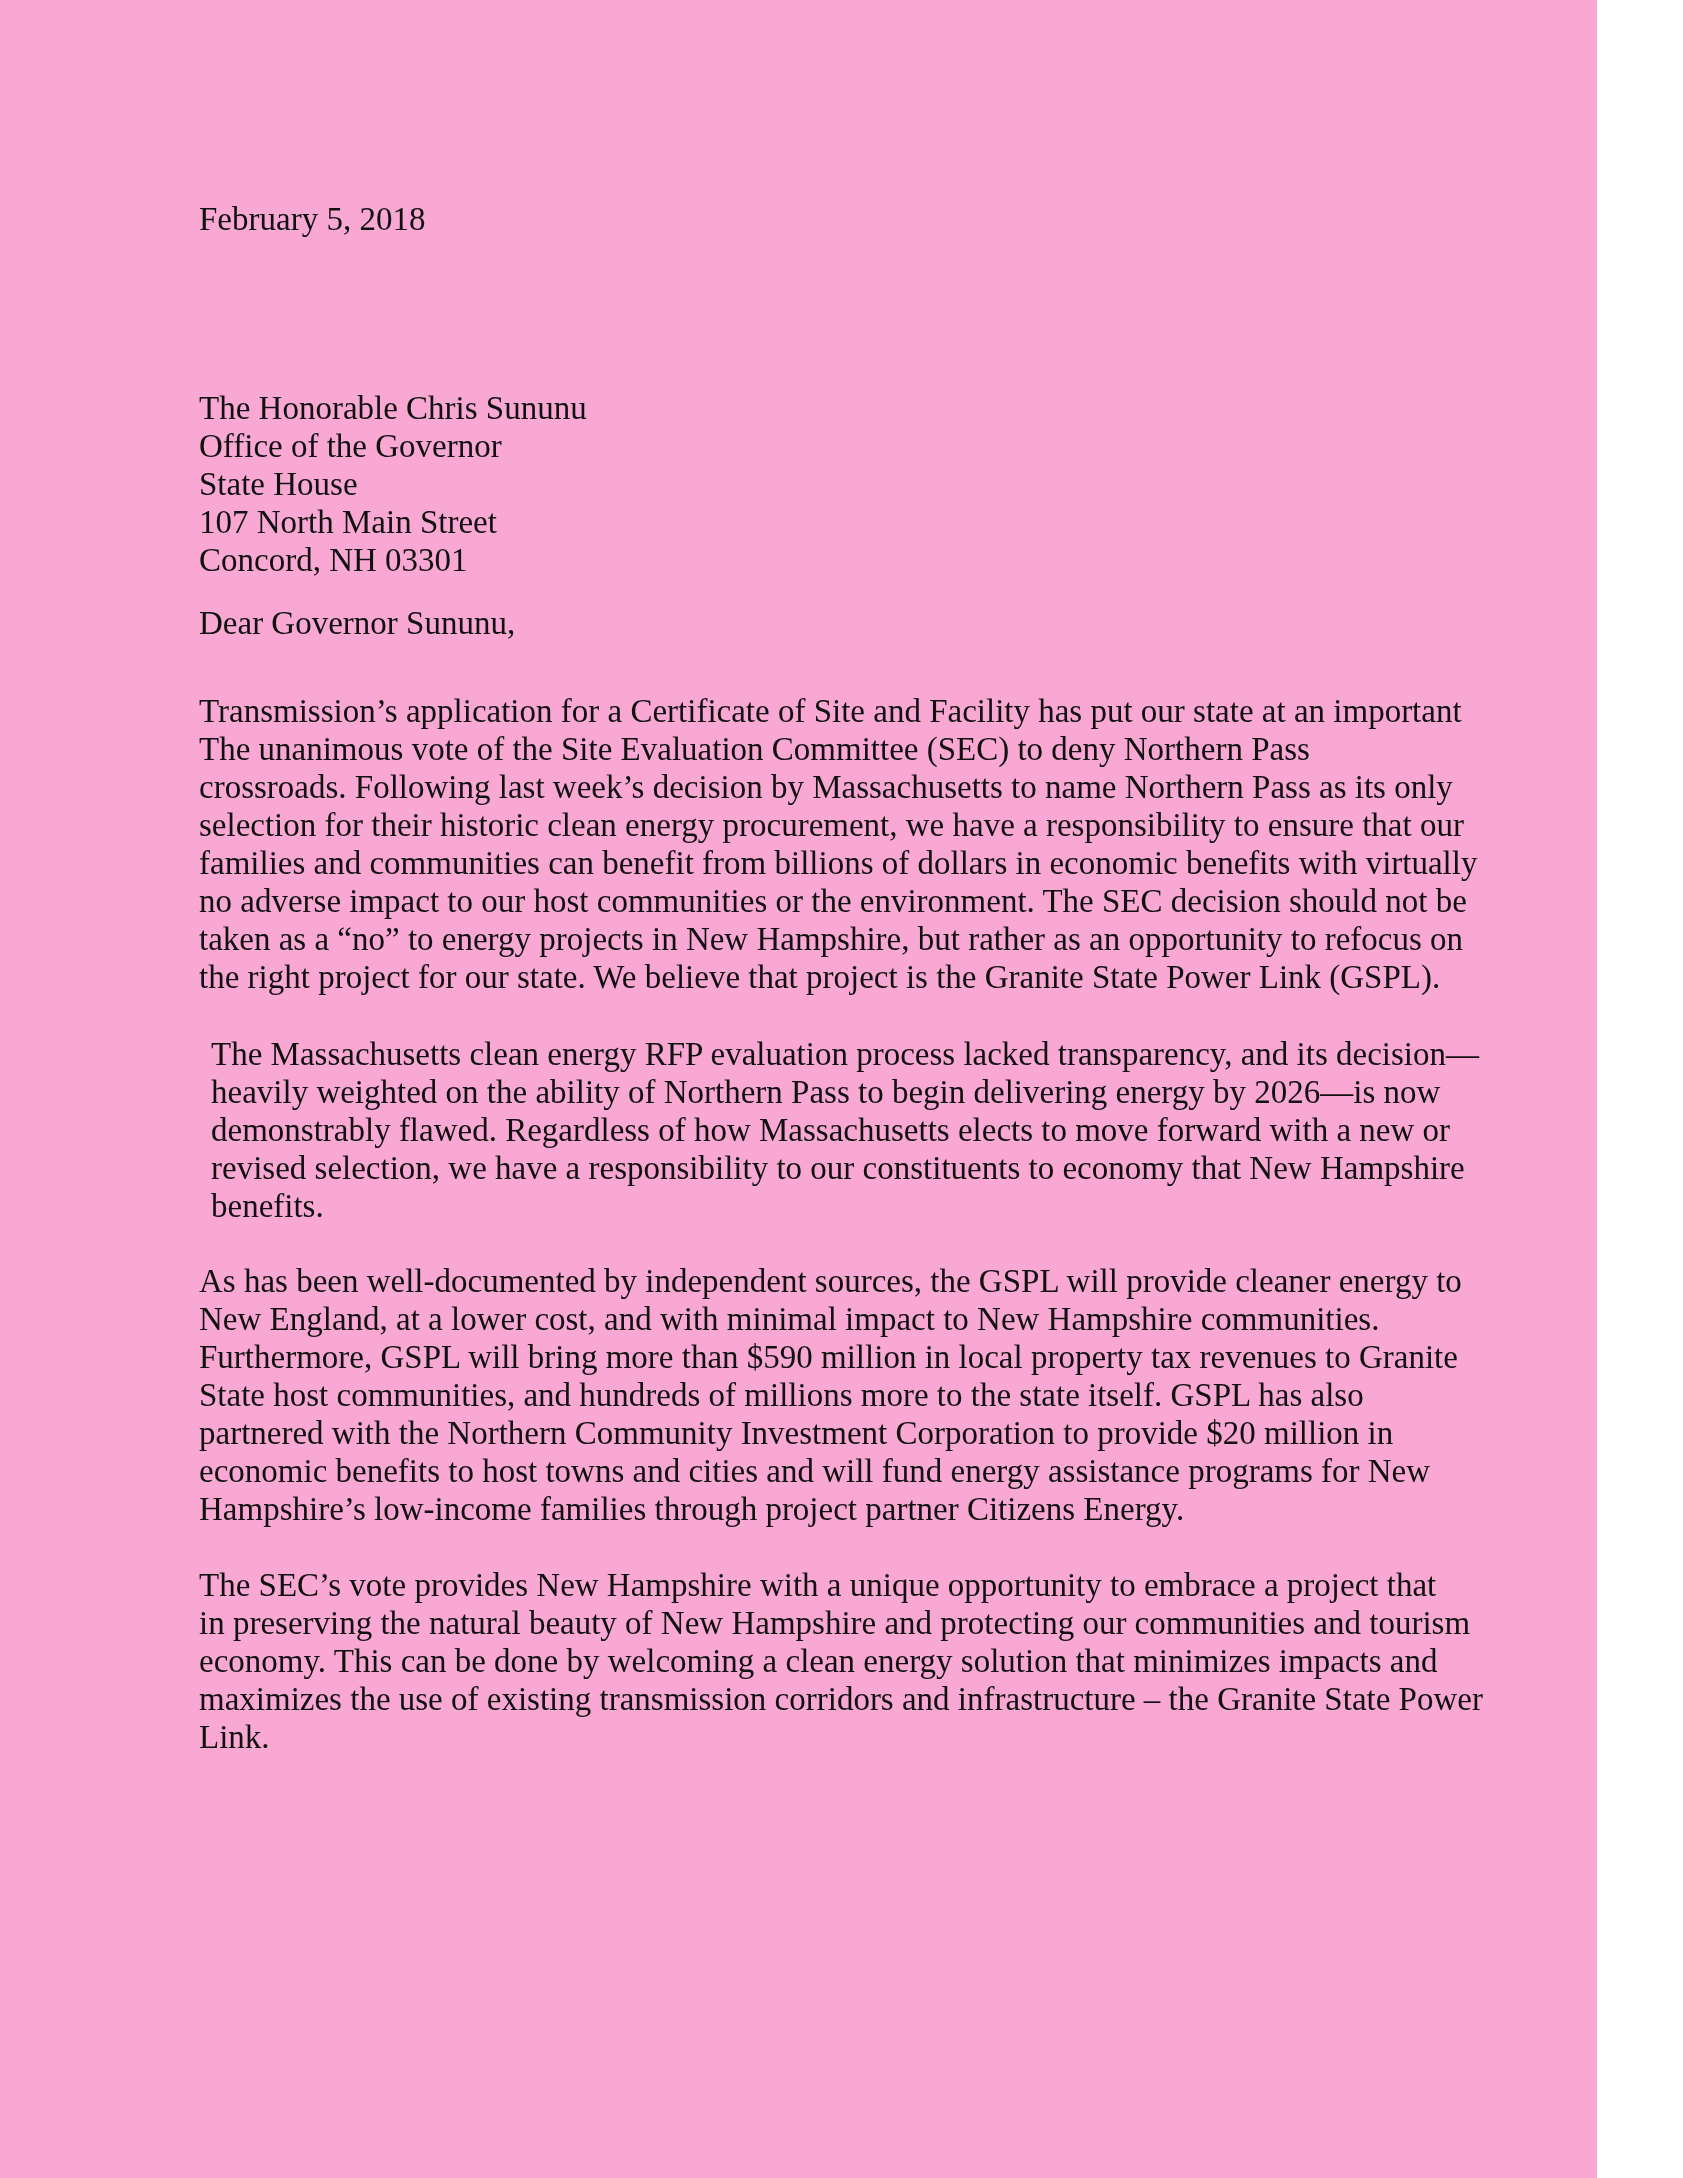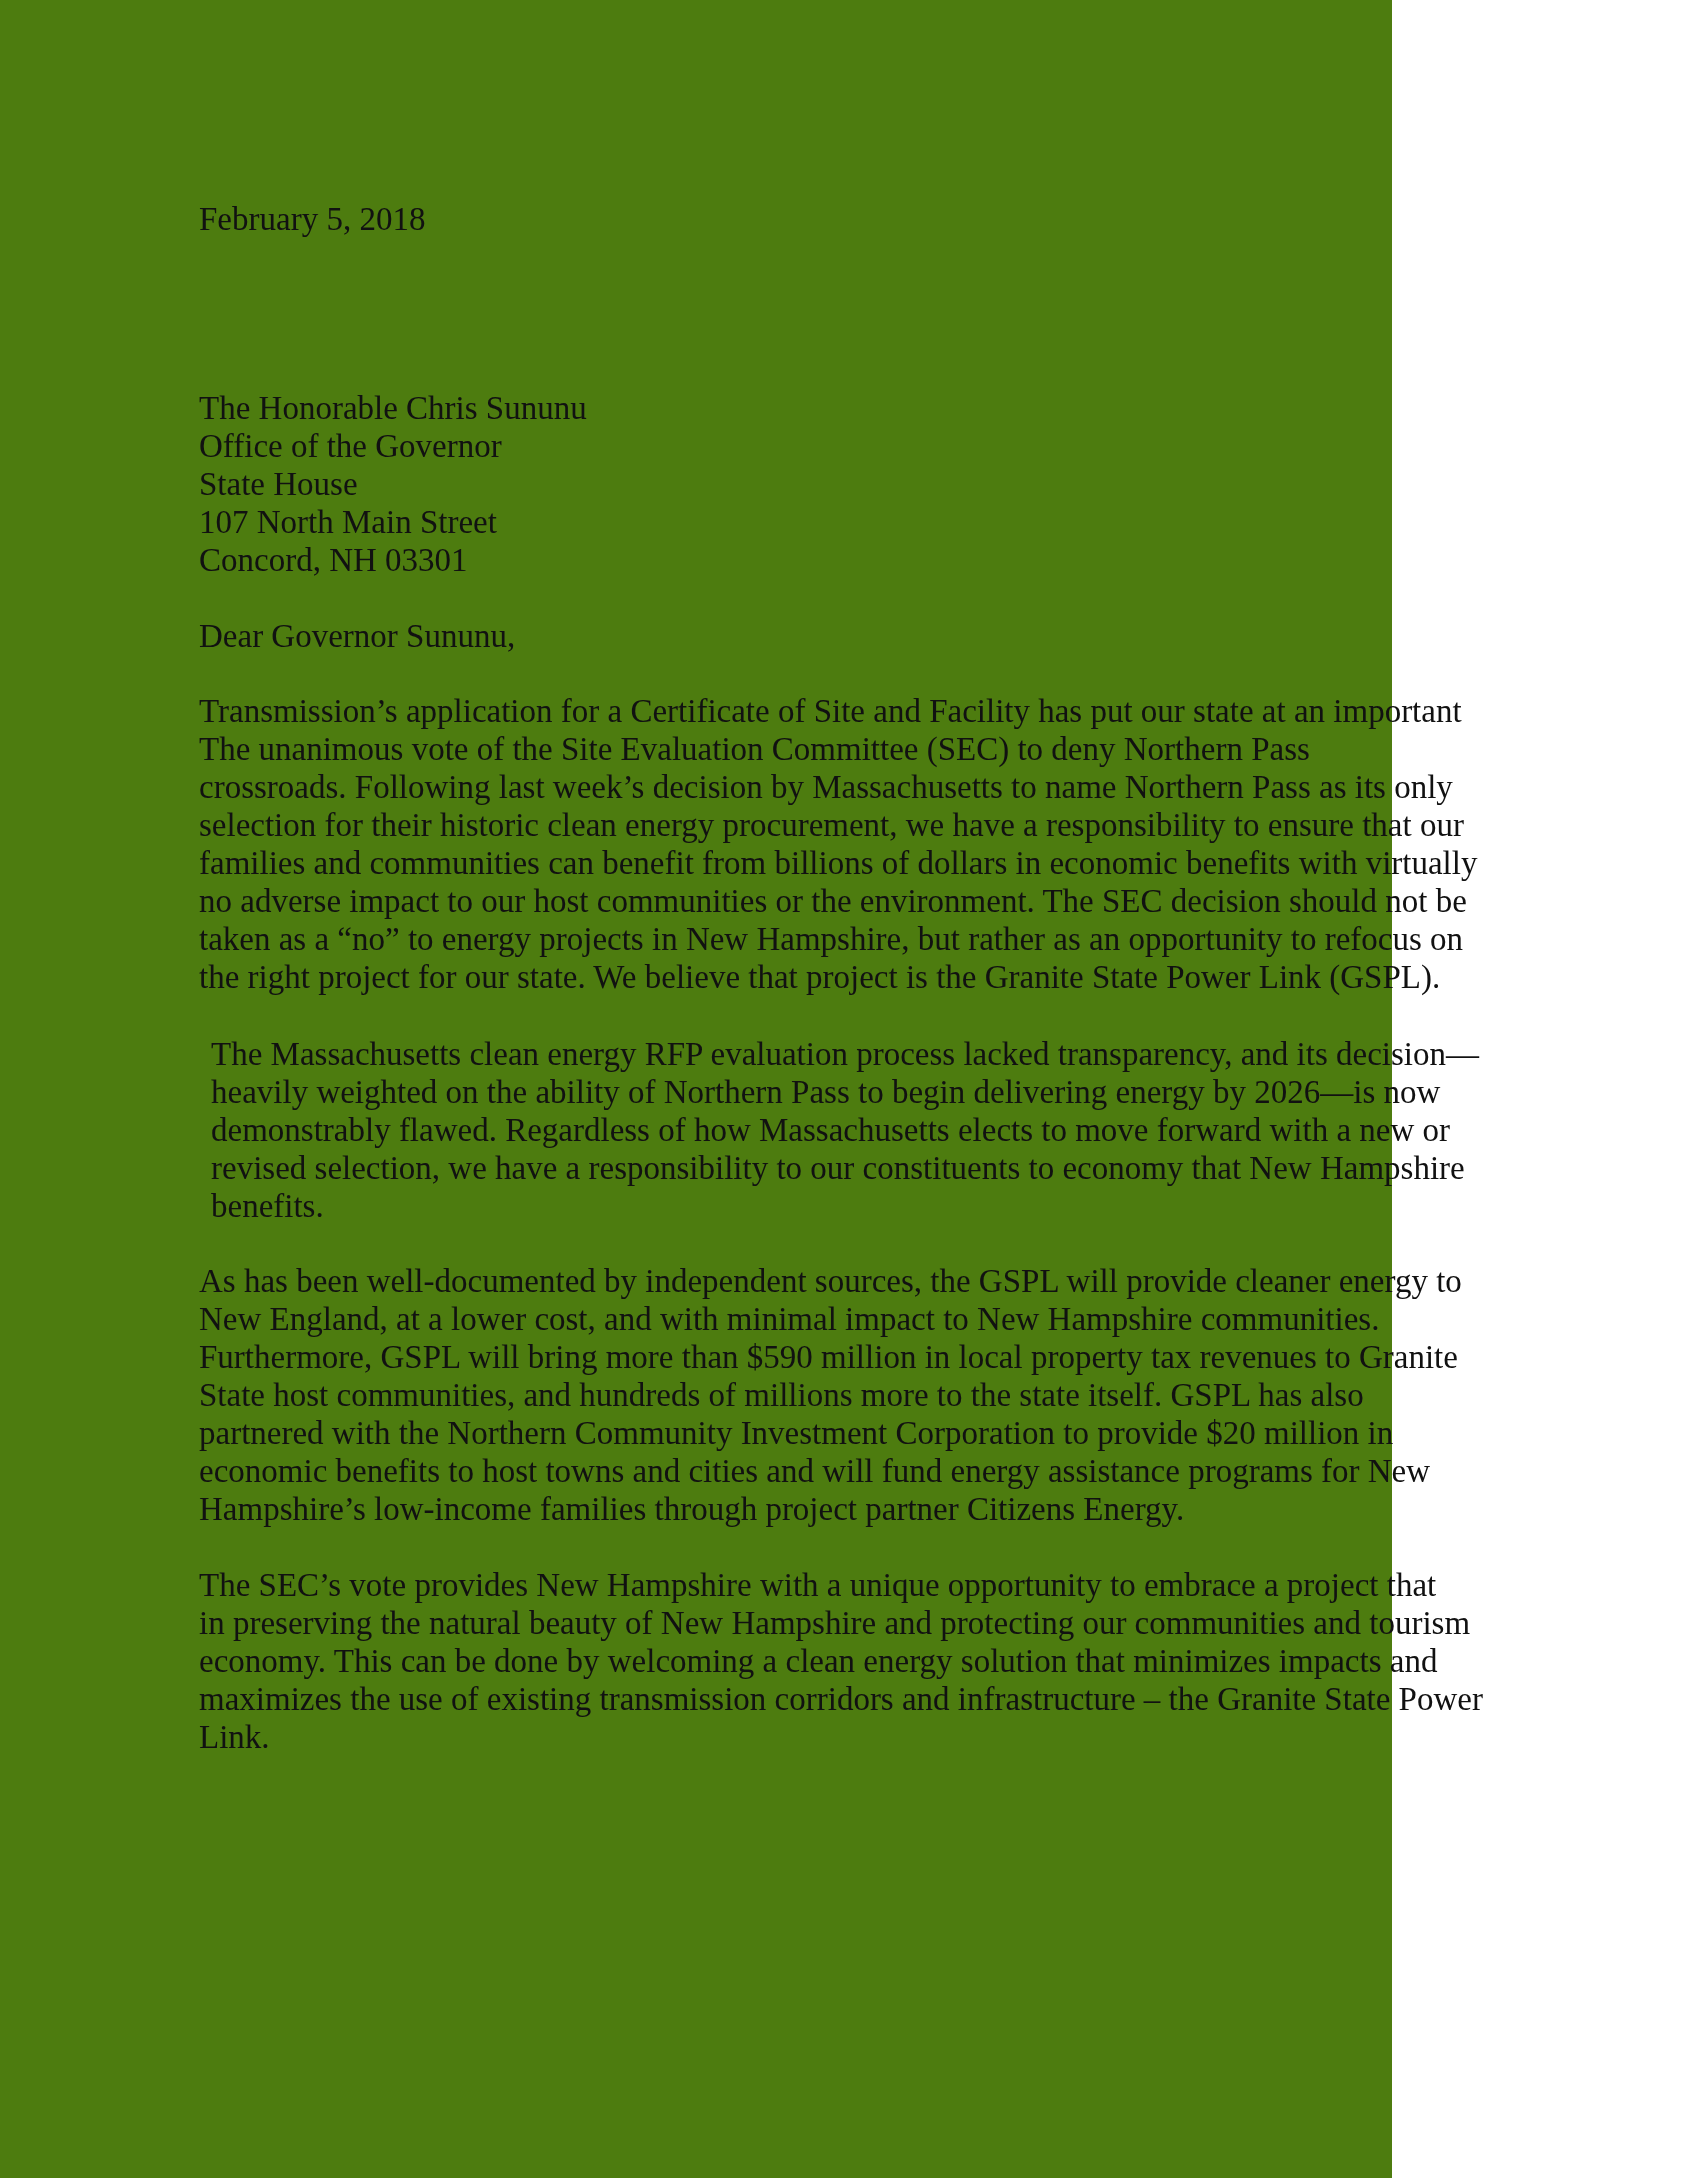--- a/index.html
+++ b/index.html
@@ -12,39 +12,39 @@
       height: 2178px;
       position: relative;
       overflow: hidden;
       font-family: "Liberation Serif", "DejaVu Serif", serif;
       color: #111111;
     }
     .page {
       position: absolute;
       left: 0;
       top: 0;
-      width: 1392px;
+      width: 1597px;
       height: 2178px;
-      background: #4d7c0f;
+      background: #f9a8d4;
     }
     .text-block {
       position: absolute;
       left: 199px;
       width: 1307px;
       font-size: 33px;
       line-height: 38px;
       white-space: nowrap;
     }
     .line {
       display: block;
       height: 38px;
     }
     .date { top: 200px; }
     .address { top: 389px; }
-    .salutation { top: 617px; }
+    .salutation { top: 604px; }
     .para-1 { top: 692px; }
     .para-2 { top: 1035px; margin-left: 12px; }
     .para-3 { top: 1262px; }
     .para-4 { top: 1566px; }
   </style>
 </head>
 <body>
 
 <div class="page">
 

